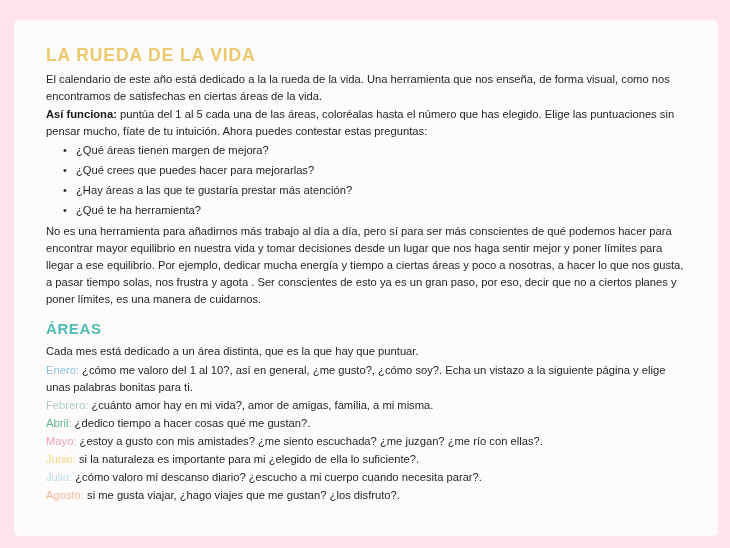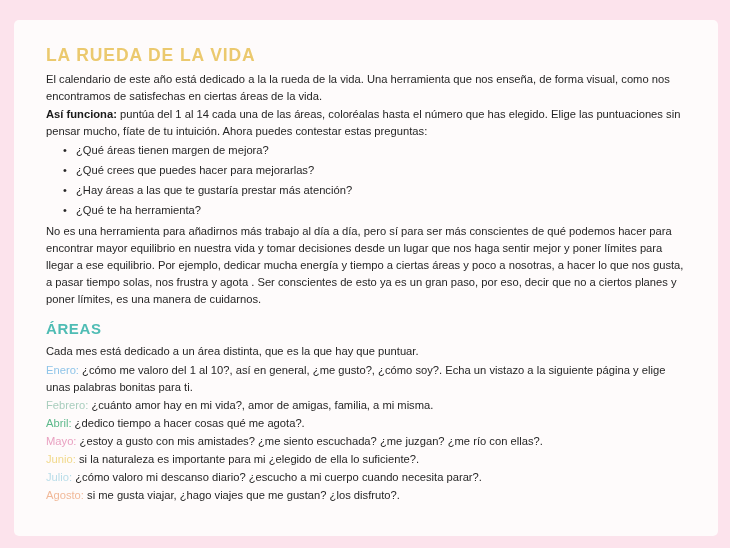--- a/index.html
+++ b/index.html
@@ -99,39 +99,39 @@
 </head>
 <body>
 
 <div class="outer-frame" style="background: rgb(252, 227, 236);">
   <div class="page" style="background: rgb(254, 251, 251);">
 
     <h1 class="title" style="color: rgb(235, 201, 110);">LA RUEDA DE LA VIDA</h1>
 
     <p class="para">El calendario de este año está dedicado a la la rueda de la vida. Una herramienta que nos enseña, de forma visual, como nos encontramos de satisfechas en ciertas áreas de la vida.</p>
 
-    <p class="para"><b>Así funciona:</b><span> puntúa del 1 al 14 cada una de las áreas, coloréalas hasta el número que has elegido. Elige las puntuaciones sin pensar mucho, fíate de tu intuición. Ahora puedes contestar estas preguntas:</span></p>
+    <p class="para"><b>Así funciona:</b><span> puntúa del 1 al 5 cada una de las áreas, coloréalas hasta el número que has elegido. Elige las puntuaciones sin pensar mucho, fíate de tu intuición. Ahora puedes contestar estas preguntas:</span></p>
 
     <ul class="questions">
       <li>¿Qué áreas tienen margen de mejora?</li>
       <li>¿Qué crees que puedes hacer para mejorarlas?</li>
       <li>¿Hay áreas a las que te gustaría prestar más atención?</li>
       <li>¿Qué te  ha herramienta?</li>
     </ul>
 
     <p class="para">No es una herramienta para añadirnos más trabajo al día a día, pero sí para ser más conscientes de qué podemos hacer para encontrar mayor equilibrio en nuestra vida y tomar decisiones desde un lugar que nos haga sentir mejor y poner límites para llegar a ese equilibrio. Por ejemplo, dedicar mucha energía y tiempo a ciertas áreas y poco a nosotras, a hacer lo que nos gusta, a pasar tiempo solas, nos frustra y agota . Ser conscientes de esto ya es un gran paso, por eso, decir que no a ciertos planes y poner límites, es una manera de cuidarnos.</p>
 
     <h2 class="section-title" style="color: rgb(79, 188, 180);">ÁREAS</h2>
 
     <p class="intro-line">Cada mes está dedicado a un área distinta, que es la que hay que puntuar.</p>
 
     <ul class="months">
       <li><span class="month-label" style="color: rgb(143, 196, 232);">Enero:</span><span> ¿cómo me valoro del 1 al 10?, así en general, ¿me gusto?, ¿cómo soy?. Echa un vistazo a la siguiente página y elige unas palabras bonitas para ti.</span></li>
       <li><span class="month-label" style="color: rgb(169, 206, 190); text-align: center;">Febrero:</span><span> ¿cuánto amor hay en mi vida?, amor de amigas, familia, a mi misma.</span></li>
-      <li><span class="month-label" style="color: rgb(93, 185, 139);">Abril:</span><span> ¿dedico tiempo a hacer cosas qué me agota?.</span></li>
+      <li><span class="month-label" style="color: rgb(93, 185, 139);">Abril:</span><span> ¿dedico tiempo a hacer cosas qué me gustan?.</span></li>
       <li><span class="month-label" style="color: rgb(233, 161, 193);">Mayo:</span><span> ¿estoy a gusto con mis amistades? ¿me siento escuchada? ¿me juzgan? ¿me río con ellas?.</span></li>
       <li><span class="month-label" style="color: rgb(241, 217, 139);">Junio:</span><span> si la naturaleza es importante para mi ¿elegido de ella lo suficiente?.</span></li>
       <li><span class="month-label" style="color: rgb(185, 221, 233);">Julio:</span><span> ¿cómo valoro mi descanso diario? ¿escucho a mi cuerpo cuando necesita parar?.</span></li>
       <li><span class="month-label" style="color: rgb(241, 185, 153);">Agosto:</span><span> si me gusta viajar, ¿hago viajes que me gustan? ¿los disfruto?.</span></li>
 
     </ul>
 
   </div>
 </div>
 

